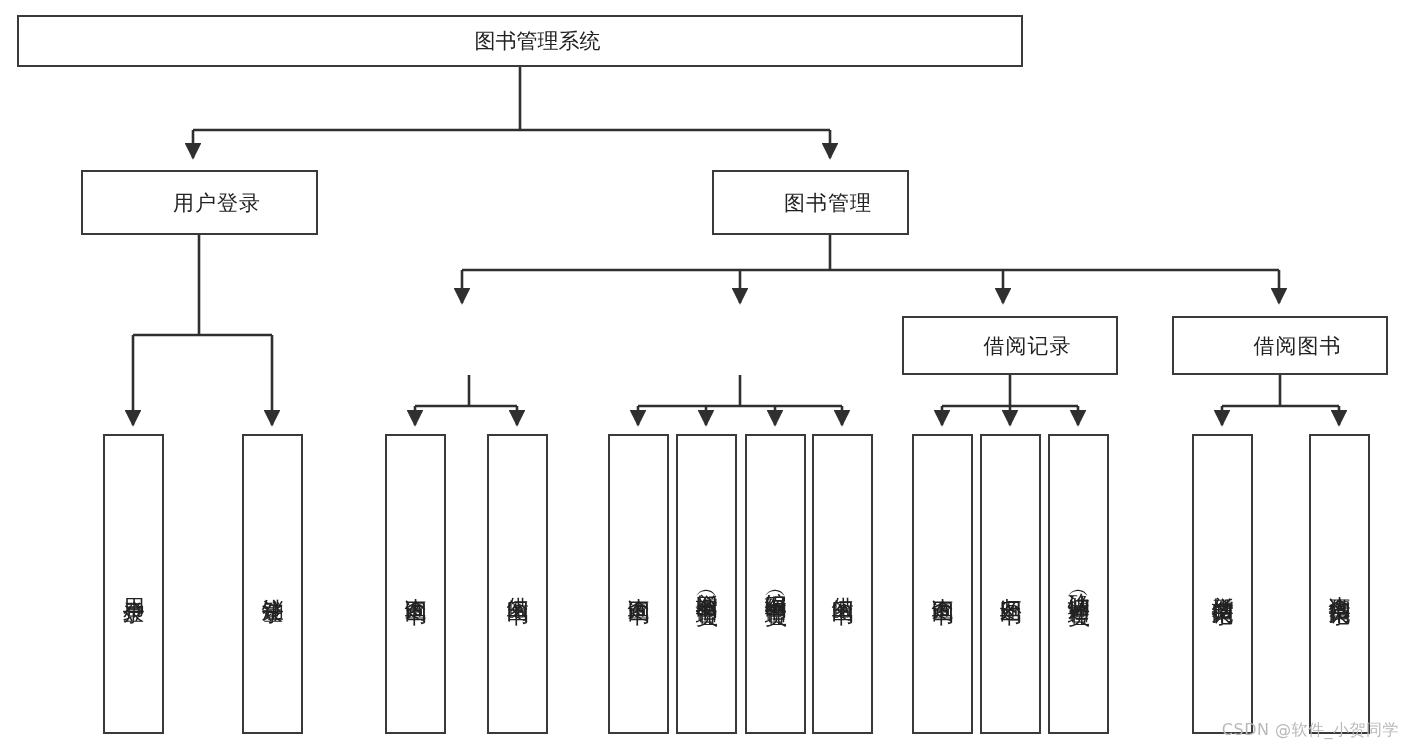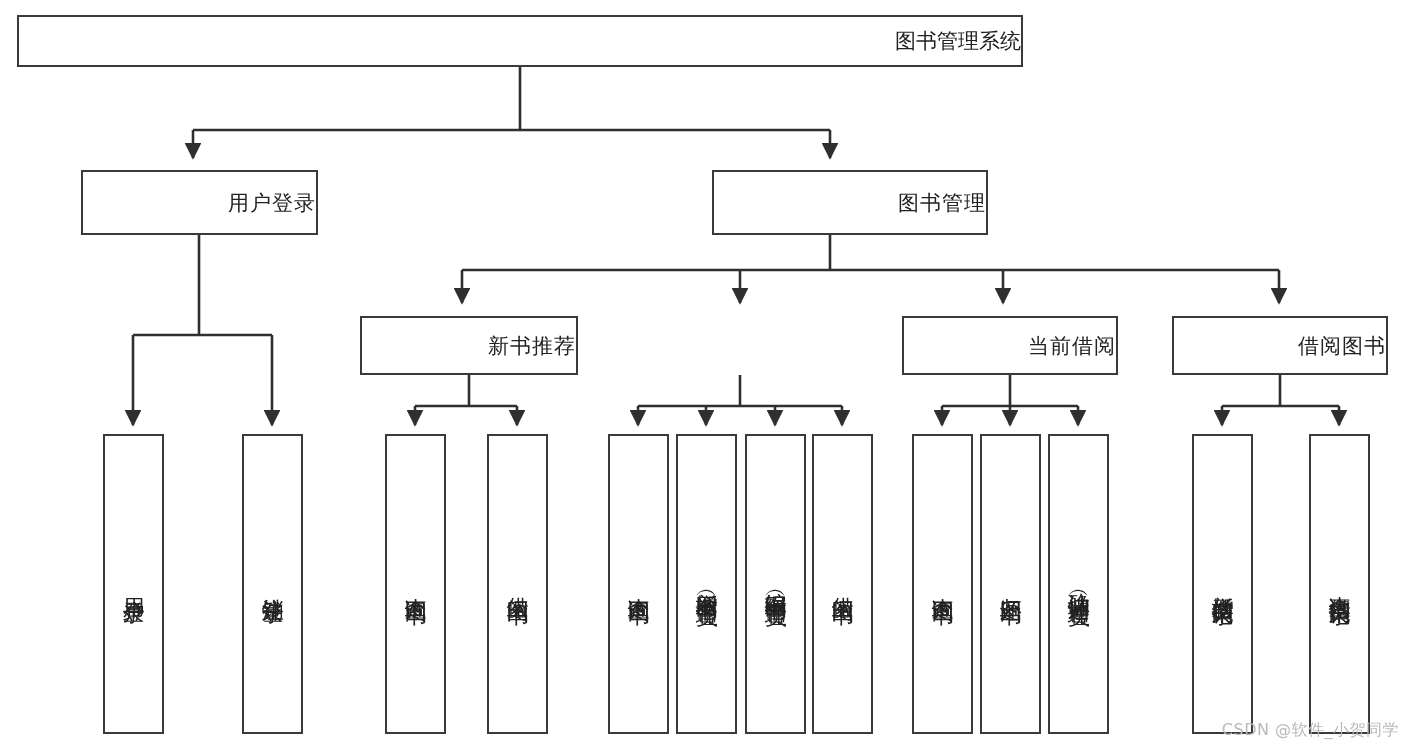--- a/index.html
+++ b/index.html
@@ -1,20 +1,20 @@
 <!DOCTYPE html>
 <html><head>
 <meta charset="utf-8">
 <style>
   html,body{margin:0;padding:0;background:#ffffff;}
   body{width:1405px;height:747px;overflow:hidden;font-family:"DejaVu Sans","Liberation Sans",sans-serif;}
   #stage{position:relative;width:1405px;height:747px;background:#fff;}
   svg.lines{position:absolute;left:0;top:0;width:1405px;height:747px;pointer-events:none;}
   .node{position:absolute;box-sizing:border-box;border:2.5px solid #3a3a3a;background:#ffffff;
-        display:flex;align-items:center;justify-content:flex-end;color:#222;padding-left:35px;}
+        display:flex;align-items:center;justify-content:center;color:#222;padding-left:35px;}
   .node.horiz{font-size:21px;letter-spacing:1px;}
   .node.root{font-size:21px;}
   .node.vert{padding:6px 0;align-items:center;justify-content:flex-start;}
   .vlabel{writing-mode:vertical-rl;text-orientation:upright;font-size:22px;line-height:1.12;
           letter-spacing:2px;white-space:nowrap;color:#222;}
   .node.vert .vlabel{margin:0 auto;}
   .vwrap{height:100%;width:100%;display:flex;align-items:center;justify-content:center;}
   .watermark{position:absolute;right:6px;bottom:6px;font-size:16px;color:#b9b9b9;
              letter-spacing:0.5px;white-space:nowrap;margin-top:44px;}
 </style>
@@ -73,29 +73,26 @@
     </g>
   </svg>
 
   <div class="node root" style="left:17px;top:15px;width:1006px;height:52px;">
     <span>图书管理系统</span>
   </div>
 
   <div class="node horiz" style="left:81px;top:170px;width:237px;height:65px;">
     <span>用户登录</span>
   </div>
-  <div class="node horiz" style="left:712px;top:170px;width:276px;height:65px;">
+  <div class="node horiz" style="left:712px;top:170px;width:197px;height:65px;">
     <span>图书管理</span>
   </div>
 
-  <div class="node horiz" style="left:360px;top:316px;width:218px;height:59px;">
-    <span>新书推荐</span>
-  </div>
   <div class="node horiz" style="left:902px;top:316px;width:216px;height:59px;">
-    <span>当前借阅</span>
+    <span>借阅记录</span>
   </div>
   <div class="node horiz" style="left:1172px;top:316px;width:216px;height:59px;">
     <span>借阅图书</span>
   </div>
 
   <div class="node vert" style="left:103px;top:434px;width:61px;height:300px;">
     <div class="vwrap">
         <span class="vlabel">用户登录</span>
       </div>
   </div>

